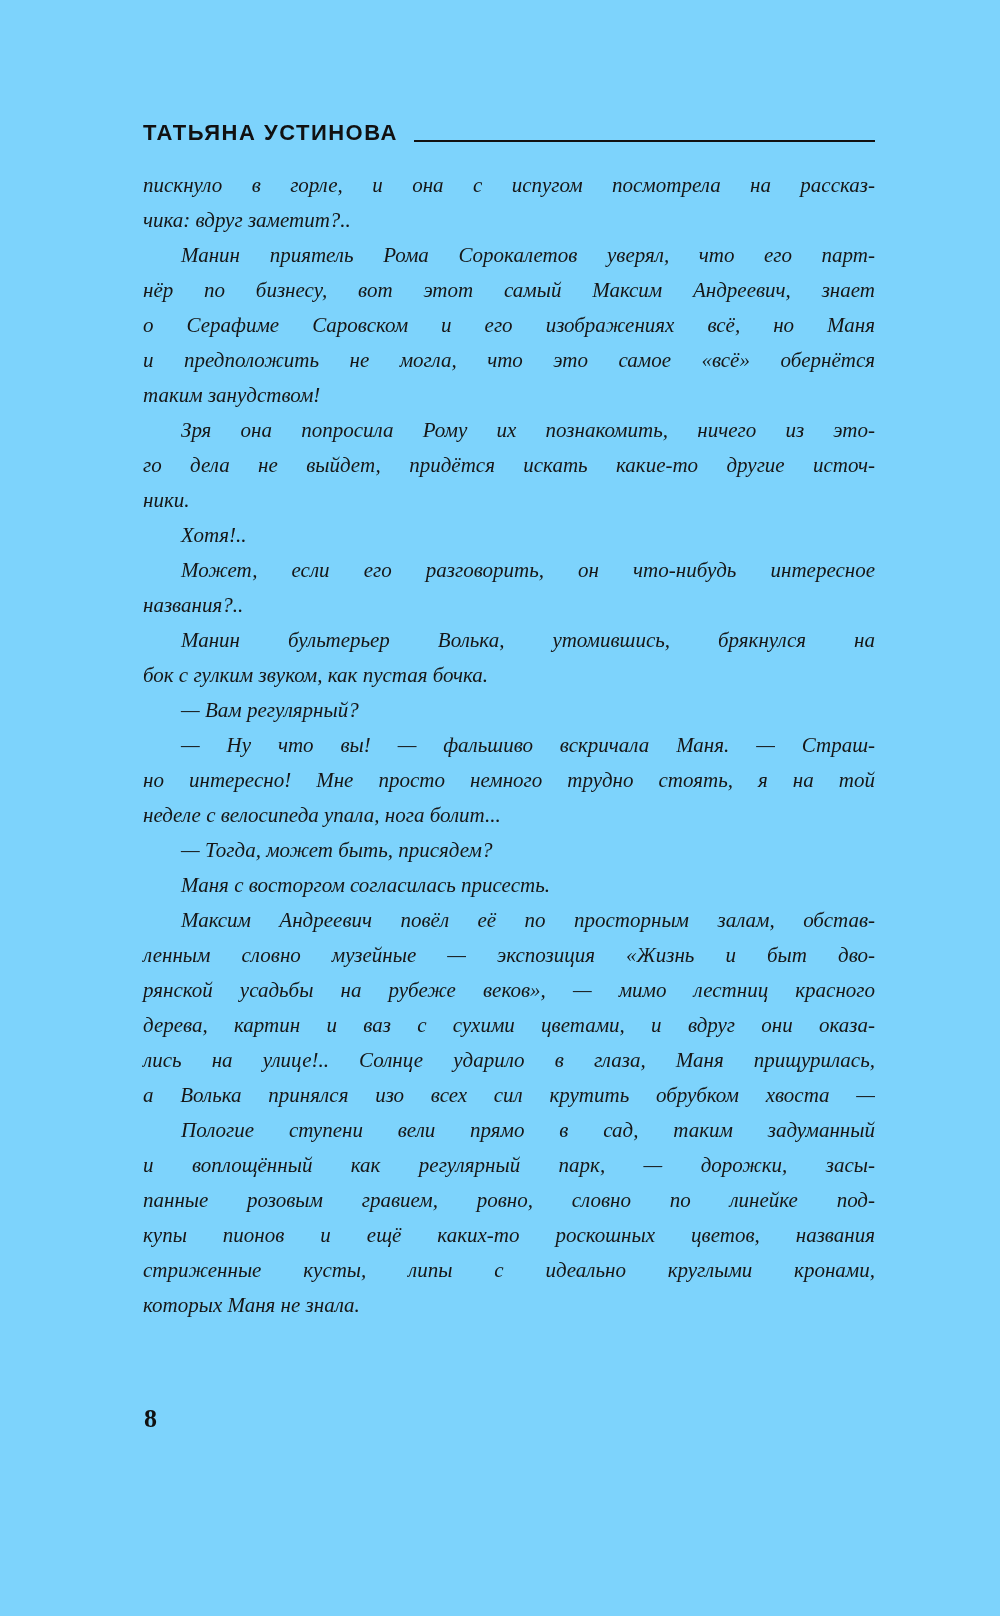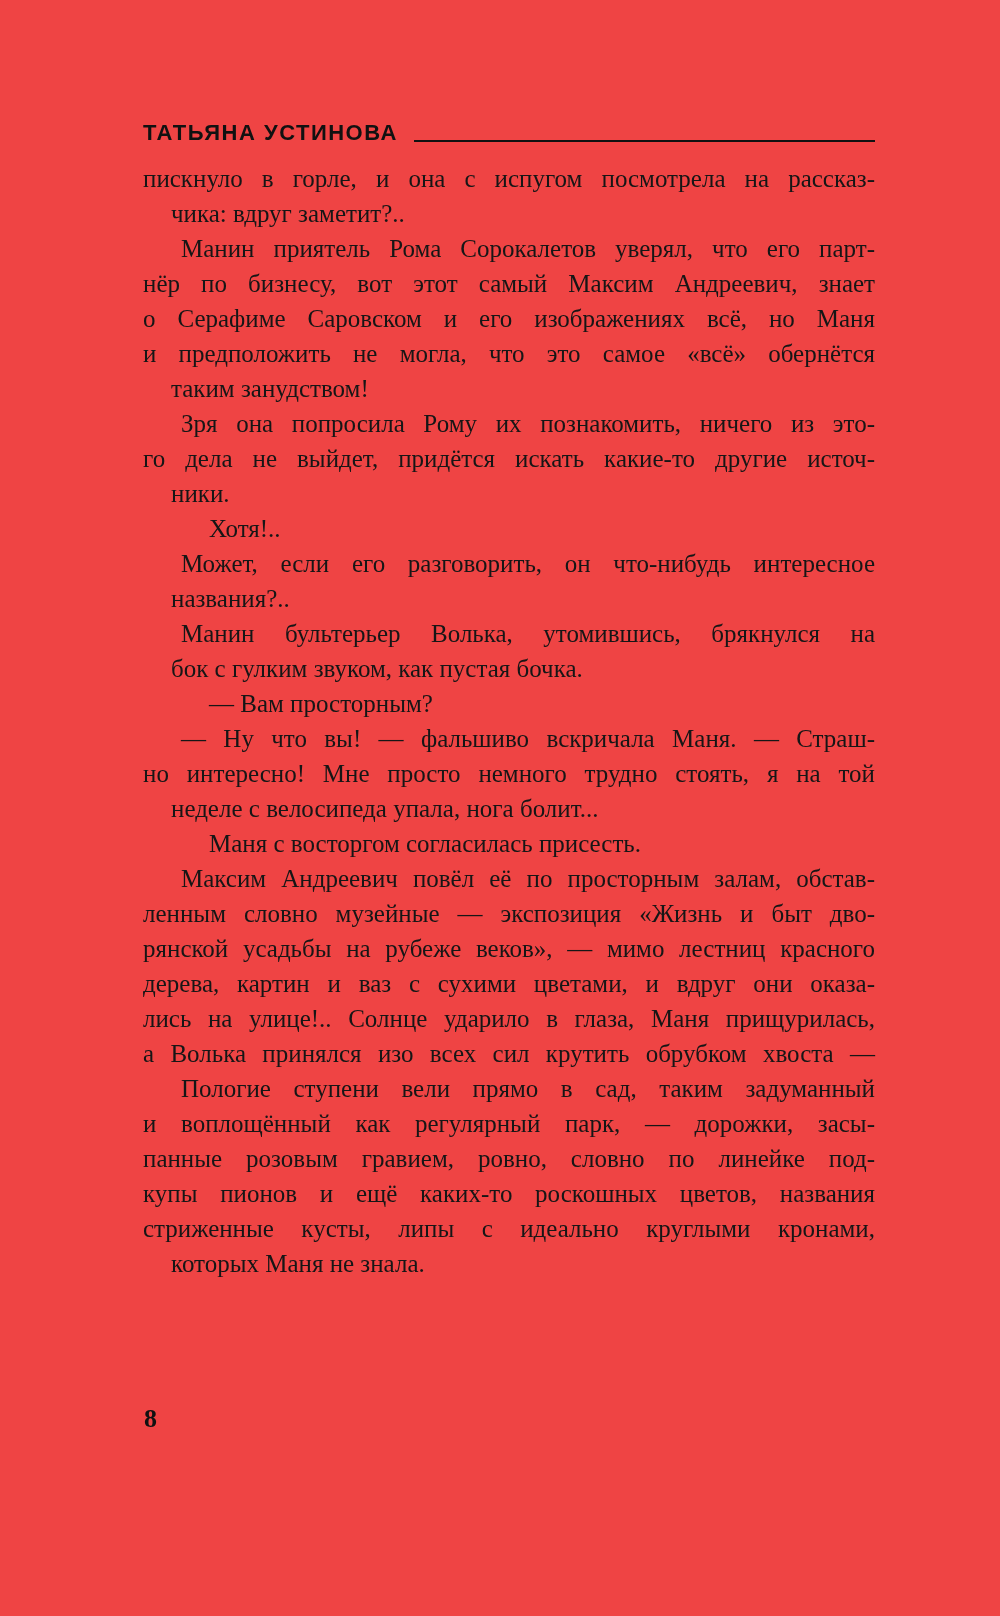--- a/index.html
+++ b/index.html
@@ -4,21 +4,21 @@
 <style>
   html, body {
     margin: 0;
     padding: 0;
     background: #ffffff;
   }
   .page {
     position: relative;
     width: 1000px;
     height: 1616px;
-    background: #ef4444;
+    background: #7dd3fc;
     color: #1c1c1c;
     font-family: "Liberation Serif", serif;
     overflow: hidden;
   }
   .running-head {
     position: absolute;
     top: 120px;
     left: 143px;
     right: 125px;
     display: flex;
@@ -34,36 +34,36 @@
   }
   .head-rule {
     flex: 1 1 auto;
     border-bottom: 2px solid #111111;
     margin-left: 16px;
     margin-bottom: 4px;
     height: 0;
   }
   .body-text {
     position: absolute;
-    top: 161px;
+    top: 168px;
     left: 143px;
     width: 732px;
-    font-size: 25px;
+    font-size: 21px;
     line-height: 35px;
     color: #161616;
+    font-style: italic;
   }
   .line {
     text-align: justify;
     text-align-last: justify;
     white-space: normal;
   }
   .line.last {
     text-align: left;
     text-align-last: left;
-    margin-left: 28px;
   }
   .line.indent {
     text-indent: 38px;
   }
   .page-number {
     position: absolute;
     top: 1404px;
     left: 144px;
     font-family: "Liberation Serif", serif;
     font-weight: bold;
@@ -90,24 +90,25 @@
       <div class="line">и предположить не могла, что это самое «всё» обернётся</div>
       <div class="line last">таким занудством!</div>
       <div class="line indent">Зря она попросила Рому их познакомить, ничего из это-</div>
       <div class="line">го дела не выйдет, придётся искать какие-то другие источ-</div>
       <div class="line last">ники.</div>
       <div class="line last indent">Хотя!..</div>
       <div class="line indent">Может, если его разговорить, он что-нибудь интересное</div>
       <div class="line last">названия?..</div>
       <div class="line indent">Манин бультерьер Волька, утомившись, брякнулся на</div>
       <div class="line last">бок с гулким звуком, как пустая бочка.</div>
-      <div class="line last indent">— Вам просторным?</div>
+      <div class="line last indent">— Вам регулярный?</div>
       <div class="line indent">— Ну что вы! — фальшиво вскричала Маня. — Страш-</div>
       <div class="line">но интересно! Мне просто немного трудно стоять, я на той</div>
       <div class="line last">неделе с велосипеда упала, нога болит...</div>
+      <div class="line last indent">— Тогда, может быть, присядем?</div>
       <div class="line last indent">Маня с восторгом согласилась присесть.</div>
       <div class="line indent">Максим Андреевич повёл её по просторным залам, обстав-</div>
       <div class="line">ленным словно музейные — экспозиция «Жизнь и быт дво-</div>
       <div class="line">рянской усадьбы на рубеже веков», — мимо лестниц красного</div>
       <div class="line">дерева, картин и ваз с сухими цветами, и вдруг они оказа-</div>
       <div class="line">лись на улице!.. Солнце ударило в глаза, Маня прищурилась,</div>
       <div class="line">а Волька принялся изо всех сил крутить обрубком хвоста —</div>
       <div class="line indent">Пологие ступени вели прямо в сад, таким задуманный</div>
       <div class="line">и воплощённый как регулярный парк, — дорожки, засы-</div>
       <div class="line">панные розовым гравием, ровно, словно по линейке под-</div>

